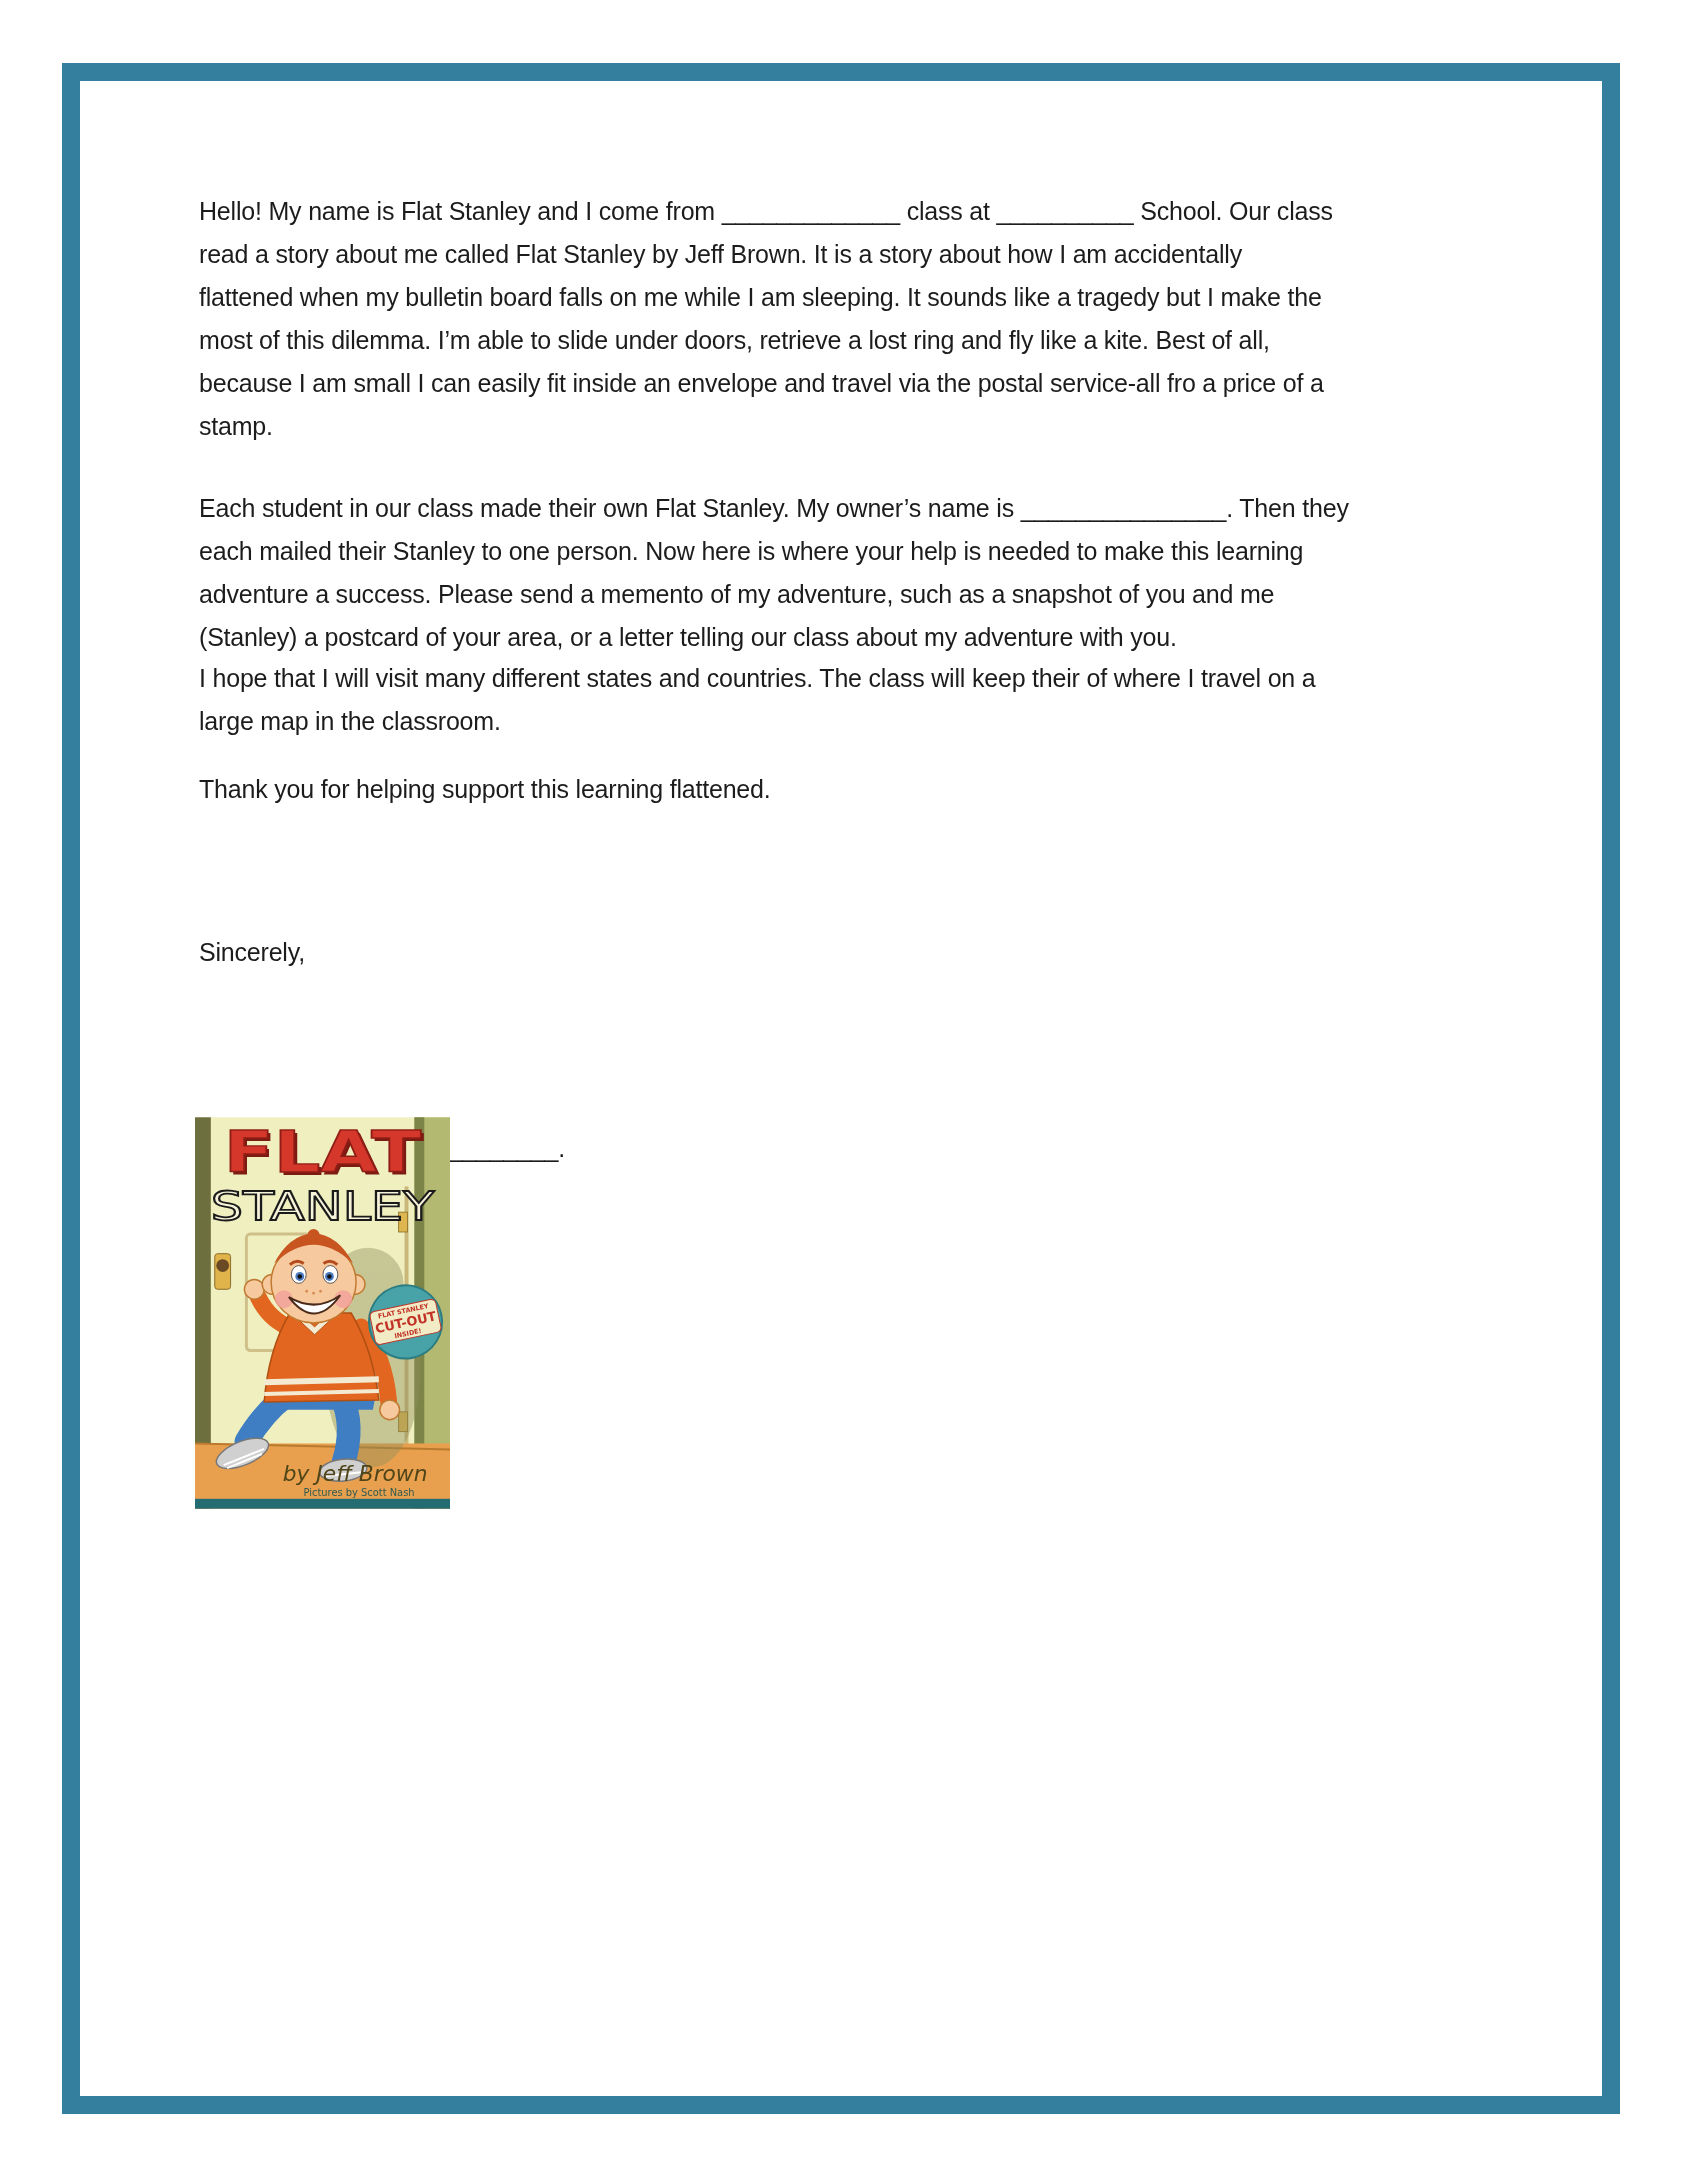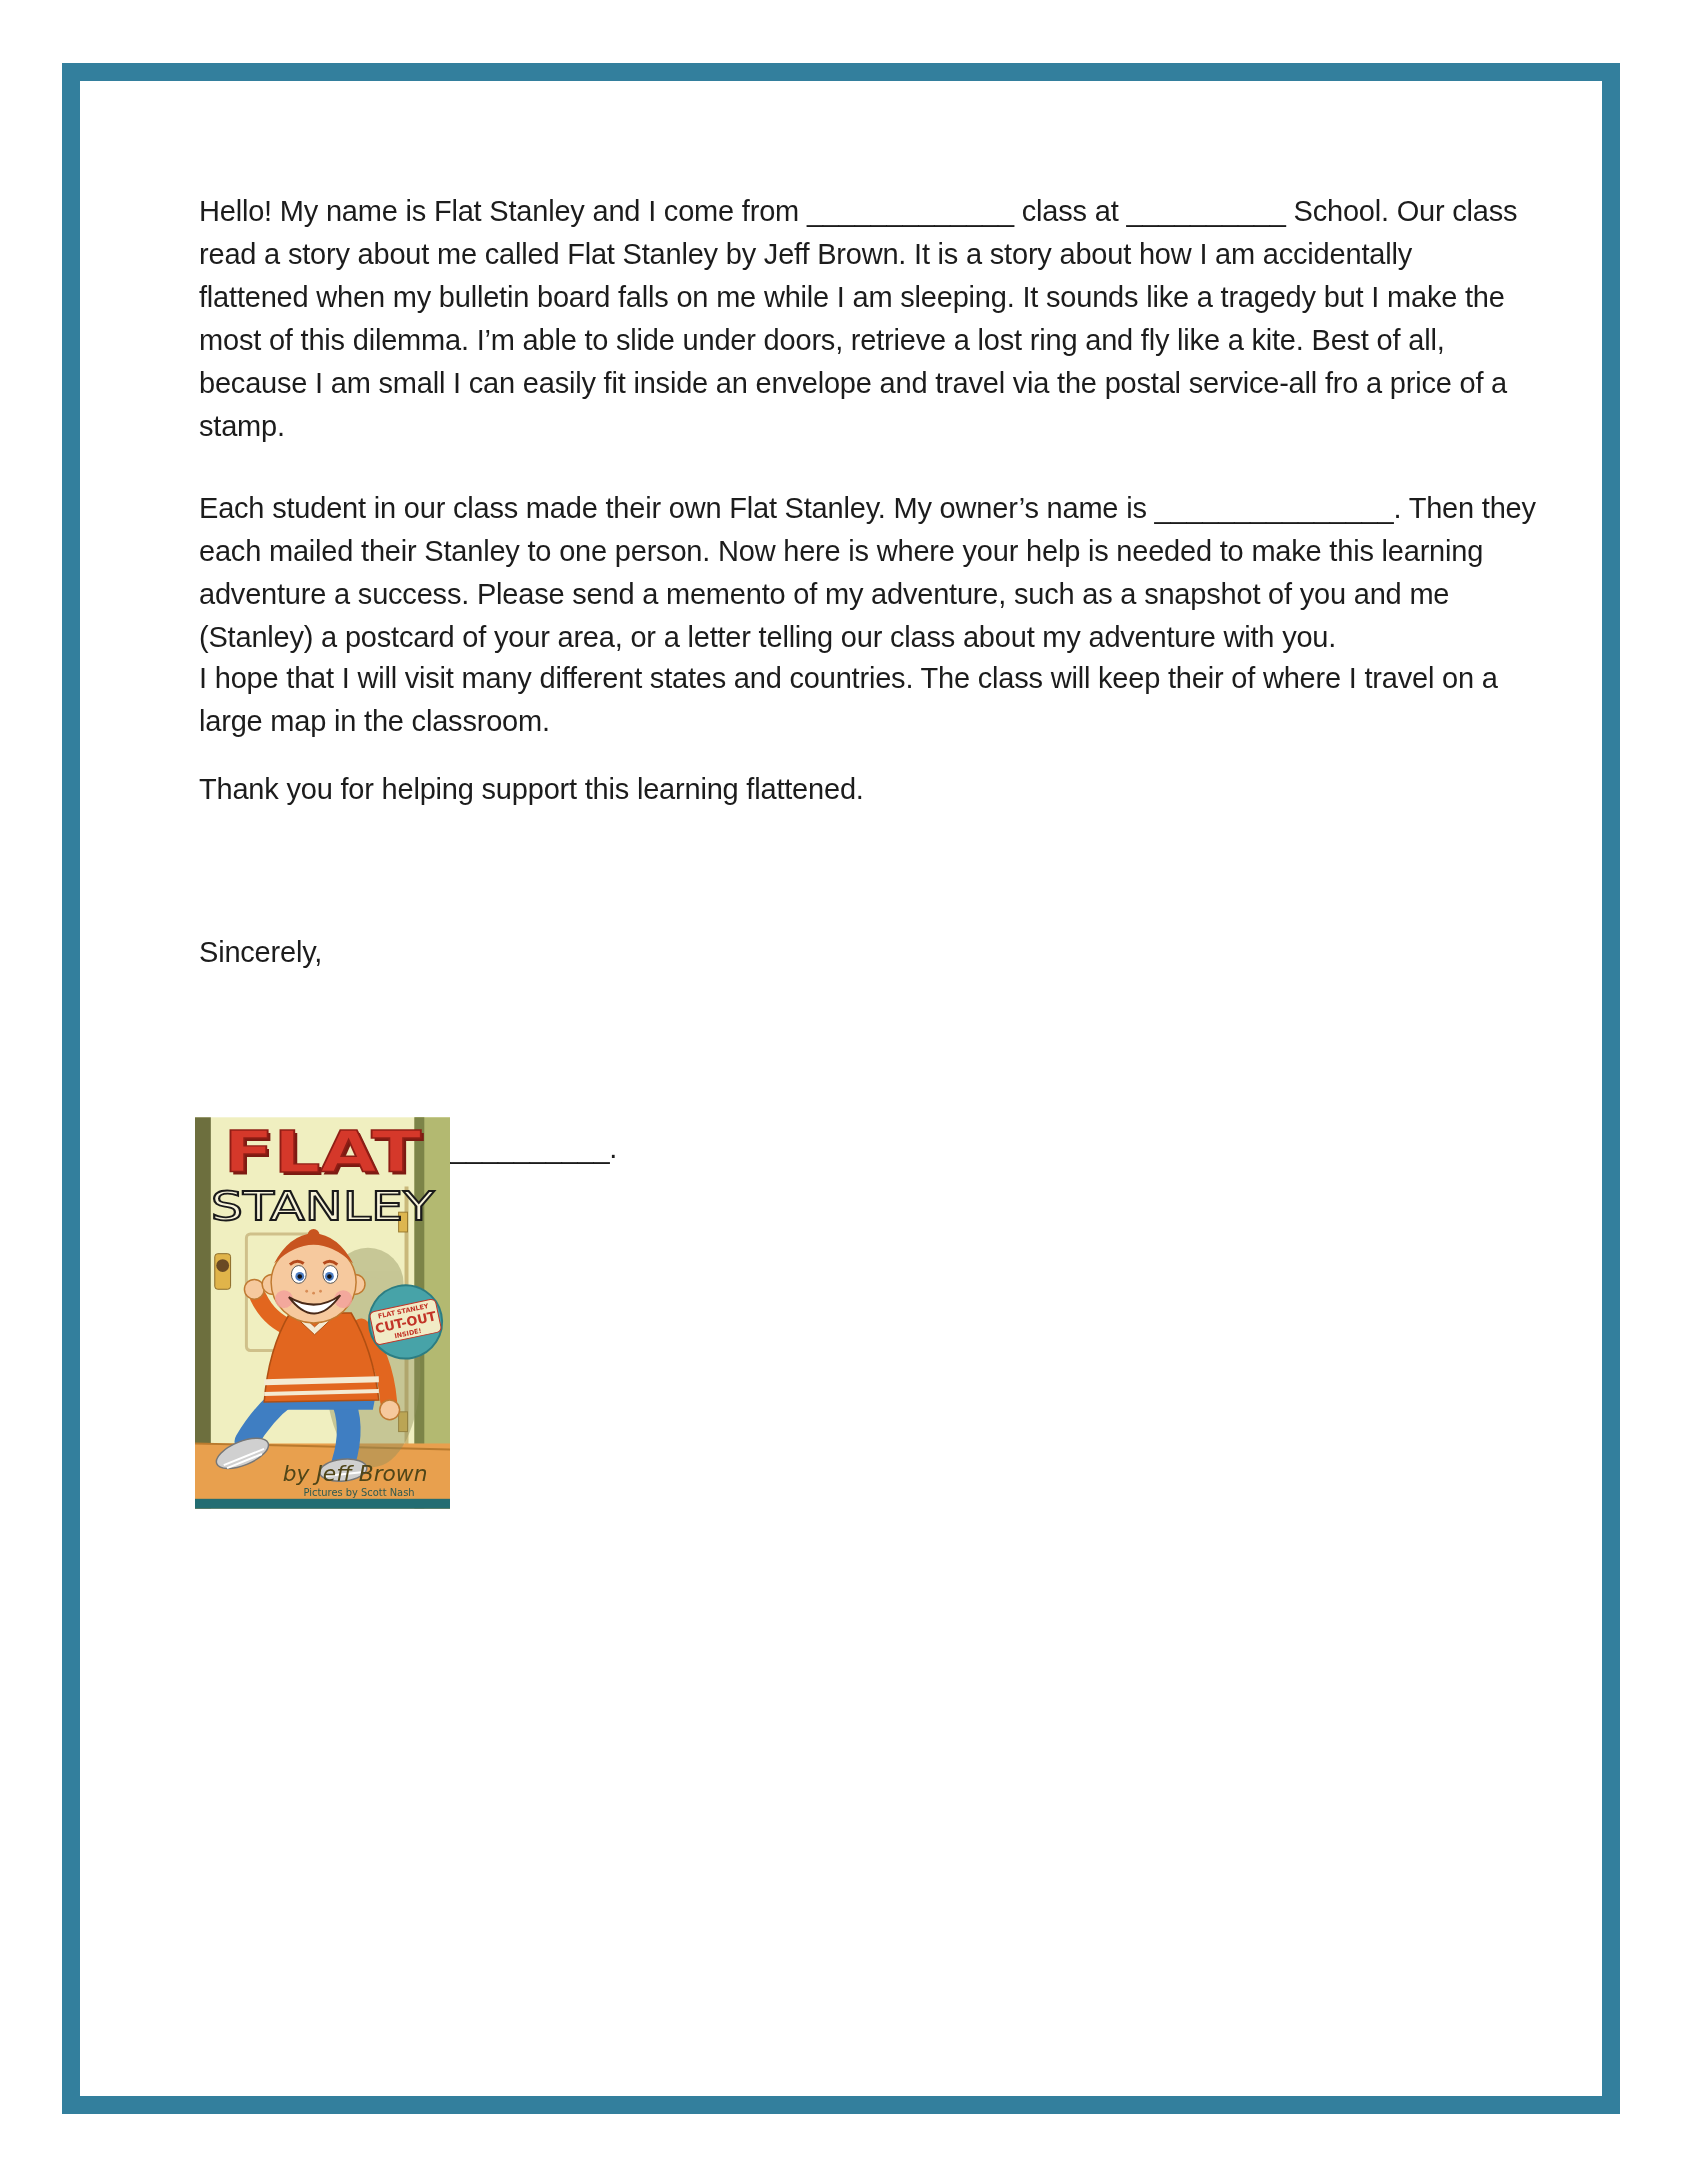--- a/index.html
+++ b/index.html
@@ -14,21 +14,21 @@
     position:absolute;
     left:62px;top:63px;
     width:1558px;height:2051px;
     box-sizing:border-box;
     border:18px solid #337f9d;
   }
   .para{
     position:absolute;
     left:199px;
     margin:0;
-    font-size:29px;
+    font-size:25px;
     line-height:43px;
     letter-spacing:-0.2px;
     color:#1c1c1c;
     white-space:pre;
   }
   .p1{top:190px;}
   .p2{top:487px;}
   .p3{top:657px;}
   .p4{top:768px;}
   .closing{top:919px;margin-top:12px;}

